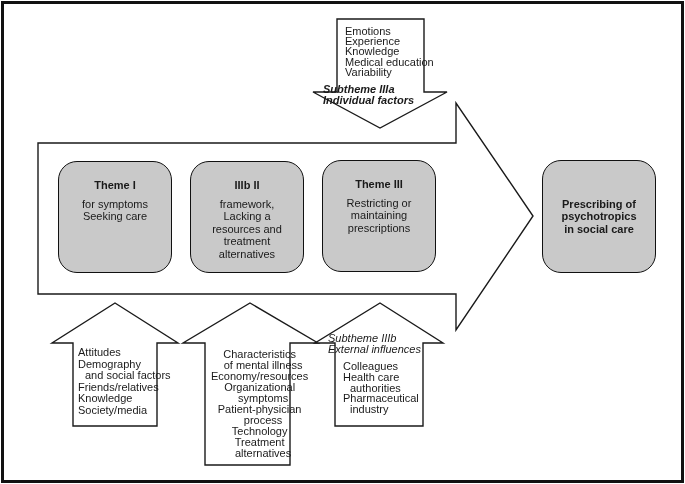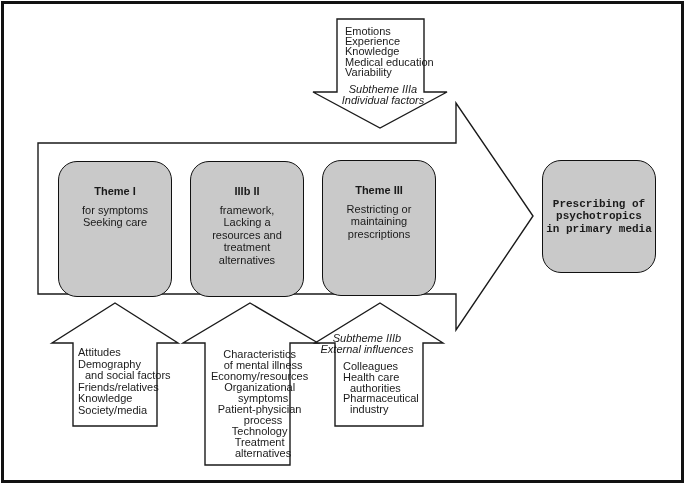--- a/index.html
+++ b/index.html
@@ -8,42 +8,41 @@
     font-family:"Liberation Sans", sans-serif; color:#1a1a1a; overflow:hidden;
   }
   .frame {
     position:absolute; left:1px; top:1px; right:1px; bottom:1px;
     border:3px solid #111; pointer-events:none;
   }
   svg.arrows { position:absolute; left:0; top:0; }
   svg.arrows path { fill:#ffffff; stroke:#1a1a1a; stroke-width:1.4; stroke-linejoin:miter; }
 
   .box {
-    position:absolute; width:114px; height:136px; top:161px;
+    position:absolute; width:114px; height:112px; top:161px;
     background:#c9c9c9; border:1.5px solid #111; border-radius:19px;
     box-sizing:border-box; text-align:center;
-    font-size:11px; line-height:12.5px; padding-top:23px;
+    font-size:11px; line-height:12.5px; padding-top:17px;
   }
   .box .title { font-weight:bold; margin-bottom:6px; }
   #theme1 { left:58px; }
   #theme2 { left:190px; }
   #theme3 { left:322px; top:160px; }
   #outcome {
     left:542px; top:160px; height:113px; padding-top:0;
     display:flex; flex-direction:column; justify-content:center;
     font-weight:bold;
-    font-family:Liberation Mono, monospace;
   }
 
   .txt { position:absolute; font-size:11px; line-height:11px; white-space:nowrap; }
   .toplist   { left:345px; top:26px;  line-height:10.2px; }
-  .topsub    { left:323px; top:84px;  width:120px; text-align:center; font-style:italic; line-height:10.6px; }
+  .topsub    { left:323px; top:84px;  width:120px; font-style:italic; line-height:10.6px;font-weight:bold; }
   .listA     { left:78px;  top:347px; line-height:11.6px; }
   .listB     { left:211px; top:349px;text-align:center; }
-  .subC      { left:316px; top:333px; width:102px; text-align:center; font-style:italic; line-height:11.4px; }
+  .subC      { left:328px; top:333px; width:102px; font-style:italic; line-height:11.4px; }
   .listC     { left:343px; top:361px; line-height:10.8px; }
   .ind { padding-left:7px; }
 </style>
 </head>
 <body>
 
 <div class="stage">
 
   <svg class="arrows" width="685" height="484" viewBox="0 0 685 484">
     <path d="M38 143 H456 V103 L533 216 L456 330 V294 H38 Z"></path>
@@ -85,21 +84,21 @@
   <div class="box" id="theme3">
     <div class="title">Theme III</div>
     <div>Restricting or</div>
     <div>maintaining</div>
     <div>prescriptions</div>
   </div>
 
   <div class="box" id="outcome">
     <div>Prescribing of</div>
     <div>psychotropics</div>
-    <div>in primary media</div>
+    <div>in social care</div>
   </div>
 
   <div class="txt listA">
     <div>Attitudes</div>
     <div>Demography</div>
     <div class="ind">and social factors</div>
     <div>Friends/relatives</div>
     <div>Knowledge</div>
     <div>Society/media</div>
   </div>

